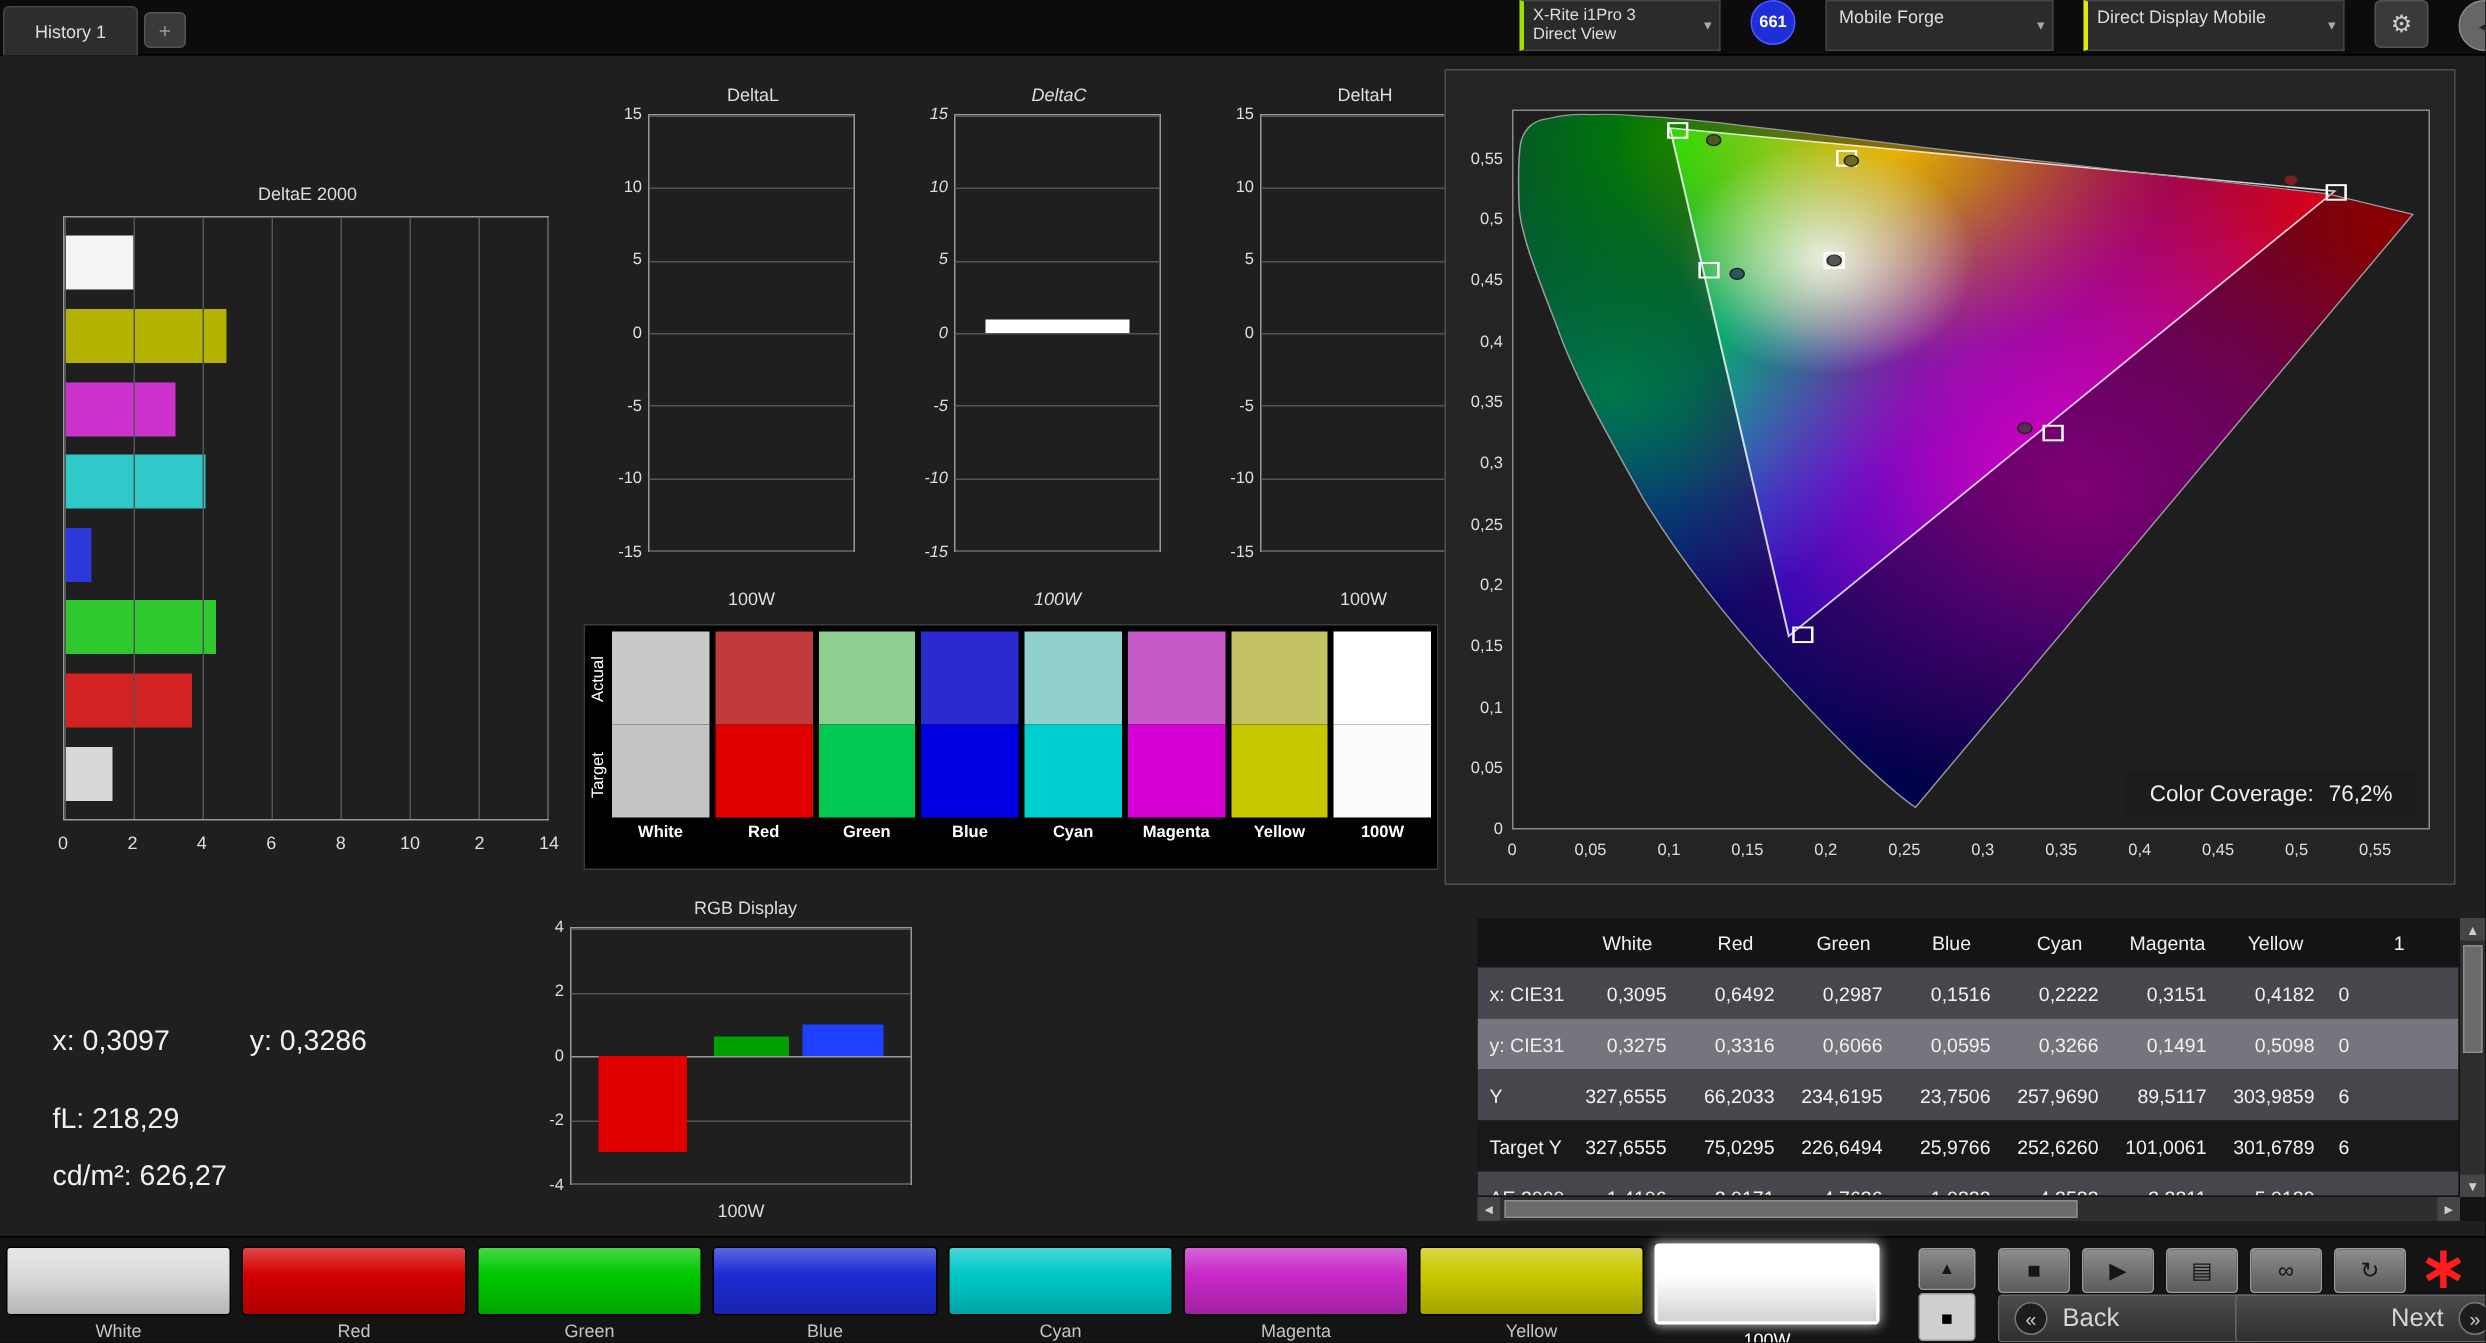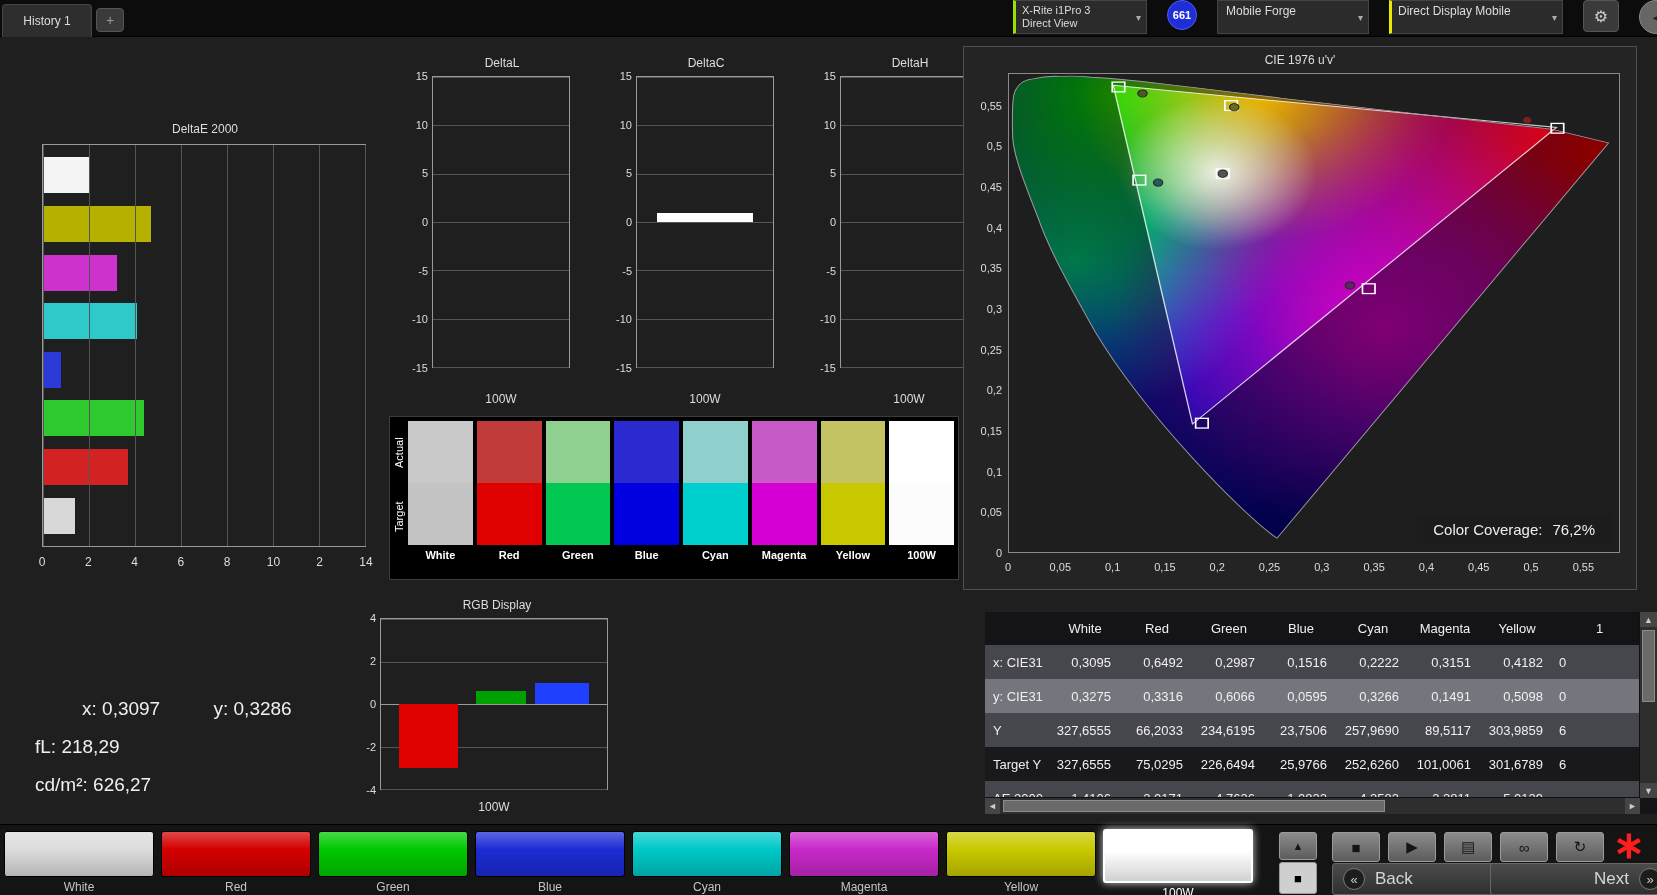--- a/index.html
+++ b/index.html
@@ -219,21 +219,21 @@
             <div class="gridline-h" style="top: 16.6667%;"></div>
             <div class="gridline-h" style="top: 33.3333%;"></div>
             <div class="gridline-h" style="top: 50%;"></div>
             <div class="gridline-h" style="top: 66.6667%;"></div>
             <div class="gridline-h" style="top: 83.3333%;"></div>
             <div class="gridline-h" style="top: 100%;"></div>
           </div>
         </div>
         <div class="dxlabel">100W</div>
       </div>
-      <div class="dchart" style="left: 608px;">
+      <div class="dchart" style="left: 608px; font-style: italic;">
         <div class="chart-title">DeltaC</div>
         <div class="dbody">
           <div class="ycol">
             <div class="tick" style="top: 0%;">15</div>
             <div class="tick" style="top: 16.6667%;">10</div>
             <div class="tick" style="top: 33.3333%;">5</div>
             <div class="tick" style="top: 50%;">0</div>
             <div class="tick" style="top: 66.6667%;">-5</div>
             <div class="tick" style="top: 83.3333%;">-10</div>
             <div class="tick" style="top: 100%;">-15</div>
@@ -318,21 +318,20 @@
         </div>
         <div class="swcol">
           <div class="sw" style="background: rgb(255, 255, 255);"></div>
           <div class="sw" style="background: rgb(252, 252, 252);"></div>
           <div class="swlabel">100W</div>
         </div>
       </div>
   </div>
 
   <div class="cie-panel">
-    <div class="chart-title">CIE 1976 u'v'</div>
     <div class="cie-plot">
       <svg id="cieSvg" viewBox="0 0 585 590" preserveAspectRatio="none">
         <defs>
           <radialGradient id="gGreen" gradientUnits="userSpaceOnUse" cx="95" cy="25" r="300">
             <stop offset="0" stop-color="#00dc00"></stop>
               <stop offset="1" stop-color="#00dc00" stop-opacity="0"></stop>
           </radialGradient>
           <radialGradient id="gYellow" gradientUnits="userSpaceOnUse" cx="245" cy="25" r="180">
             <stop offset="0" stop-color="#f0e000"></stop>
               <stop offset="1" stop-color="#f0e000" stop-opacity="0"></stop>
@@ -415,21 +414,21 @@
         <div class="tick" style="left: 42.735%;">0,25</div>
         <div class="tick" style="left: 51.2821%;">0,3</div>
         <div class="tick" style="left: 59.8291%;">0,35</div>
         <div class="tick" style="left: 68.3761%;">0,4</div>
         <div class="tick" style="left: 76.9231%;">0,45</div>
         <div class="tick" style="left: 85.4701%;">0,5</div>
         <div class="tick" style="left: 94.0171%;">0,55</div>
       </div>
   </div>
 
-  <div class="cr-line" style="top:698px;margin-left:47px;">
+  <div class="cr-line" style="top:684px;">
     <span class="cr-pair"><span>x:</span>
     <span>0,3097</span></span>
     <span class="cr-pair"><span>y:</span>
     <span>0,3286</span></span>
   </div>
   <div class="cr-line" style="top:736px;">
     <span>fL:</span>
     <span>218,29</span>
   </div>
   <div class="cr-line" style="top:774px;">

